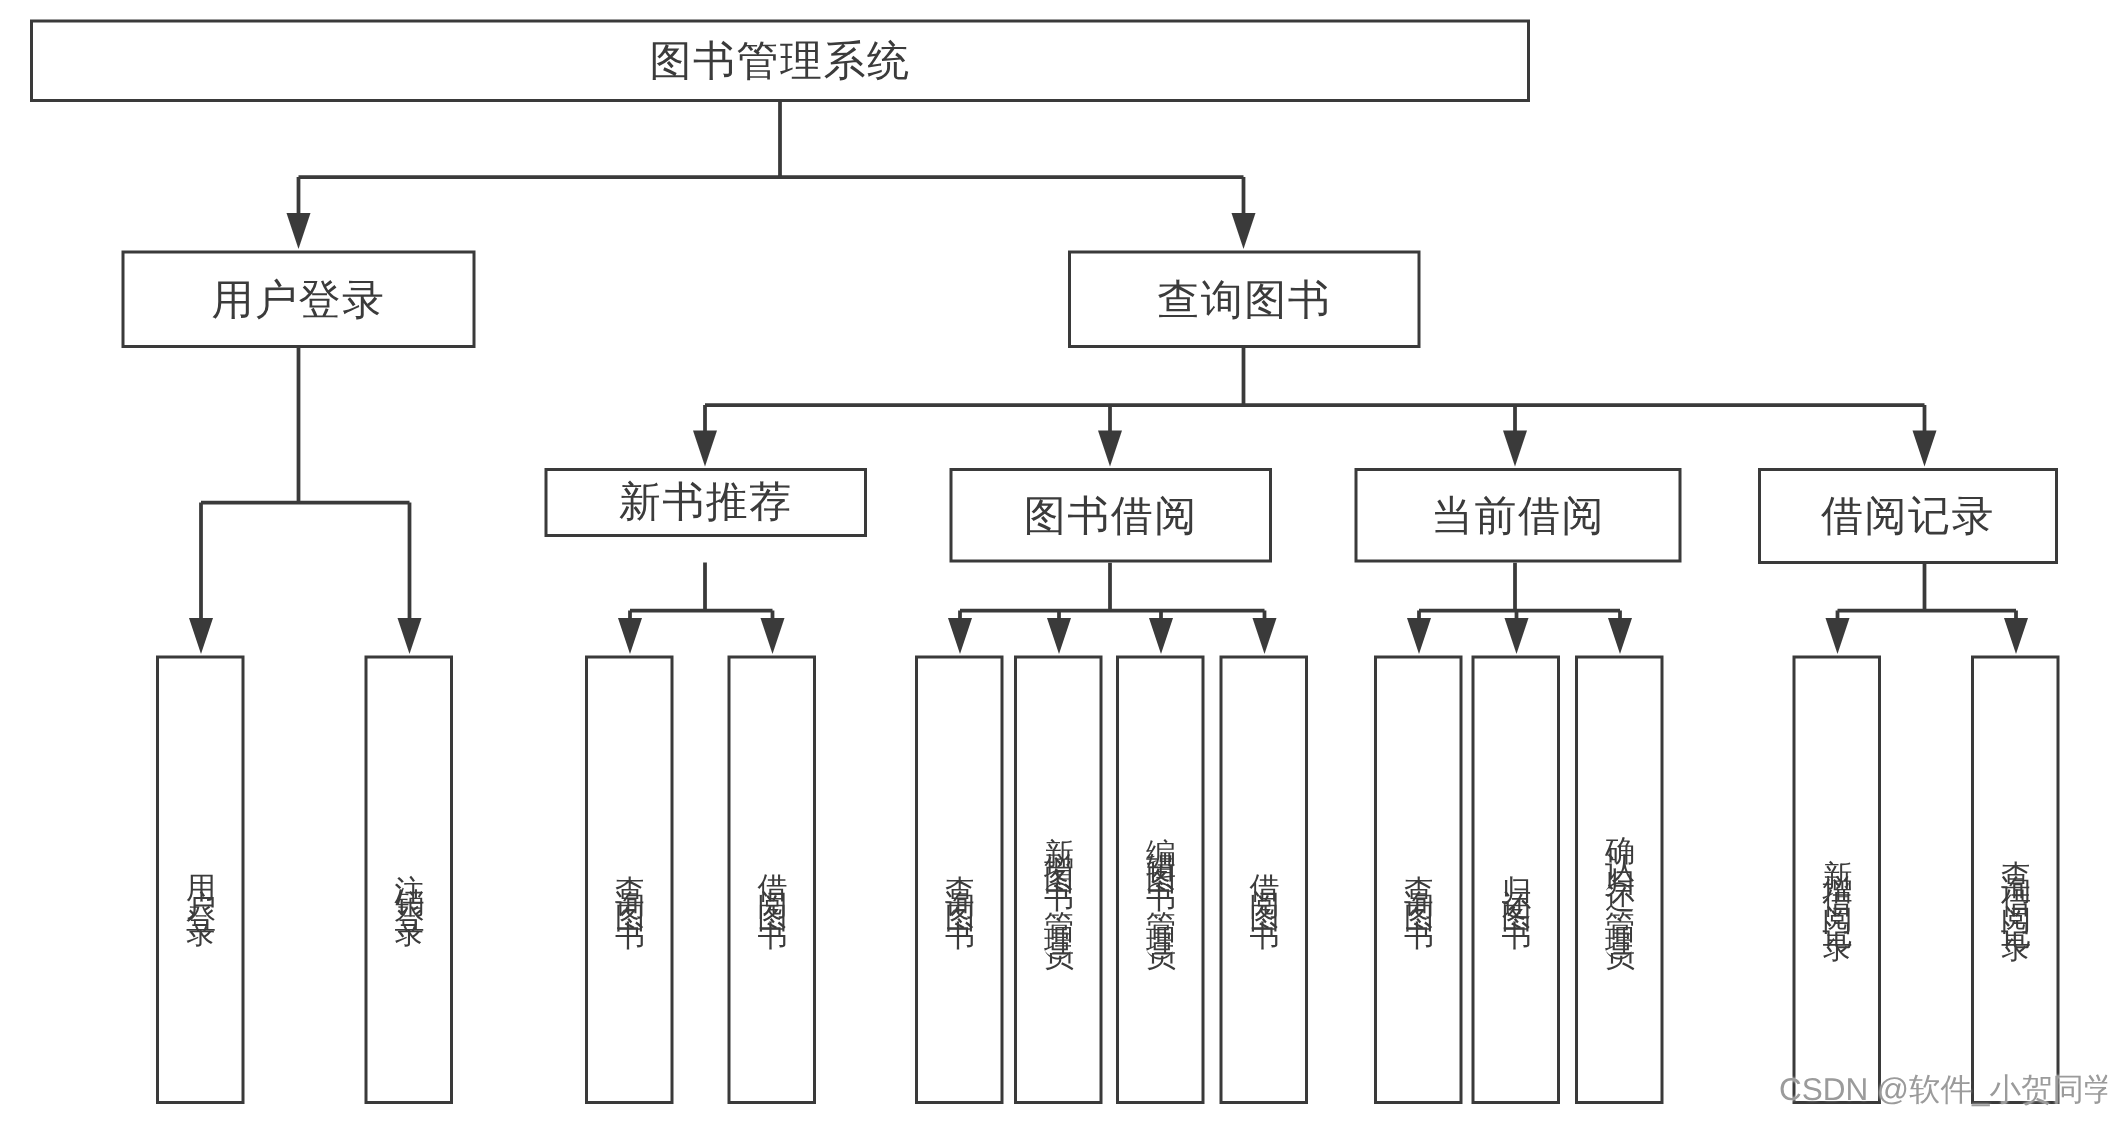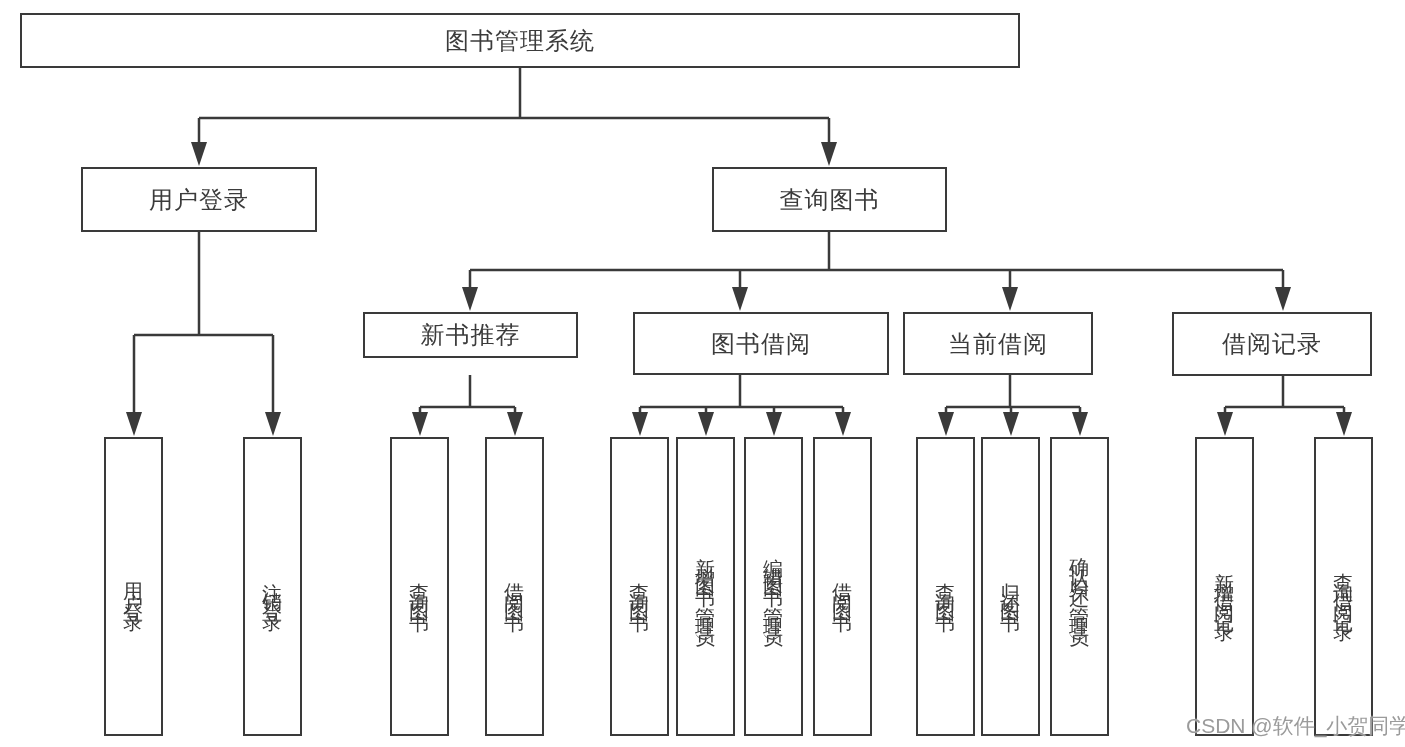--- a/index.html
+++ b/index.html
@@ -21,21 +21,21 @@
     left: 0; top: 0;
     width: 1405px; height: 747px;
   }
   .node {
     position: absolute;
     background: #ffffff;
     border: 2.5px solid #3a3a3a;
     display: flex;
     align-items: center;
     justify-content: center;
-    font-size: 24px;
+    font-size: 28px;
     letter-spacing: 1px;
     color: #3b3b3b;
     box-sizing: border-box;
   }
   .leaf {
     position: absolute;
     top: 437px;
     height: 299px;
     width: 59px;
     background: #ffffff;
@@ -134,24 +134,24 @@
   <div class="node" style="left:81px; top:167px; width:236px; height:65px;">
     <span>用户登录</span>
   </div>
   <div class="node" style="left:712px; top:167px; width:235px; height:65px;">
     <span>查询图书</span>
   </div>
 
   <div class="node" style="left:363px; top:312px; width:215px; height:46px;">
     <span>新书推荐</span>
   </div>
-  <div class="node" style="left:633px; top:312px; width:256px; height:63px;">
+  <div class="node" style="left:633px; top:312px; width:215px; height:63px;">
     <span>图书借阅</span>
   </div>
-  <div class="node" style="left:903px; top:312px; width:190px; height:63px;">
+  <div class="node" style="left:903px; top:312px; width:218px; height:63px;">
     <span>当前借阅</span>
   </div>
   <div class="node" style="left:1172px; top:312px; width:200px; height:64px;">
     <span>借阅记录</span>
   </div>
 
   <div class="leaf" style="left:104px;">
     <span>用户登录</span>
   </div>
   <div class="leaf" style="left:243px;">

